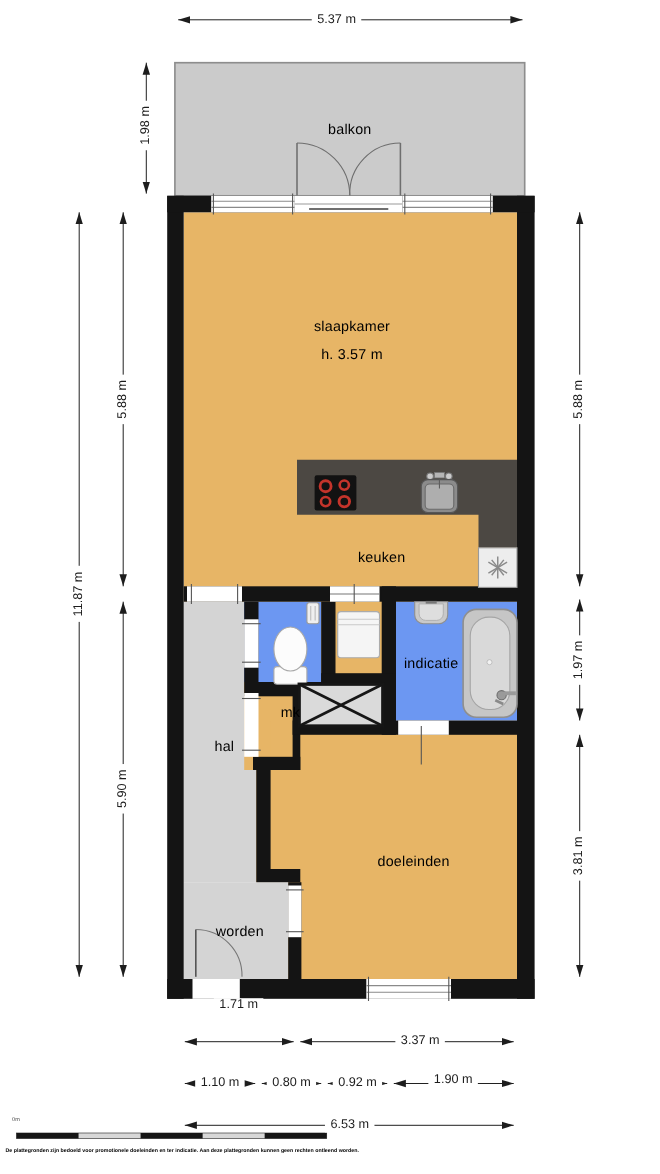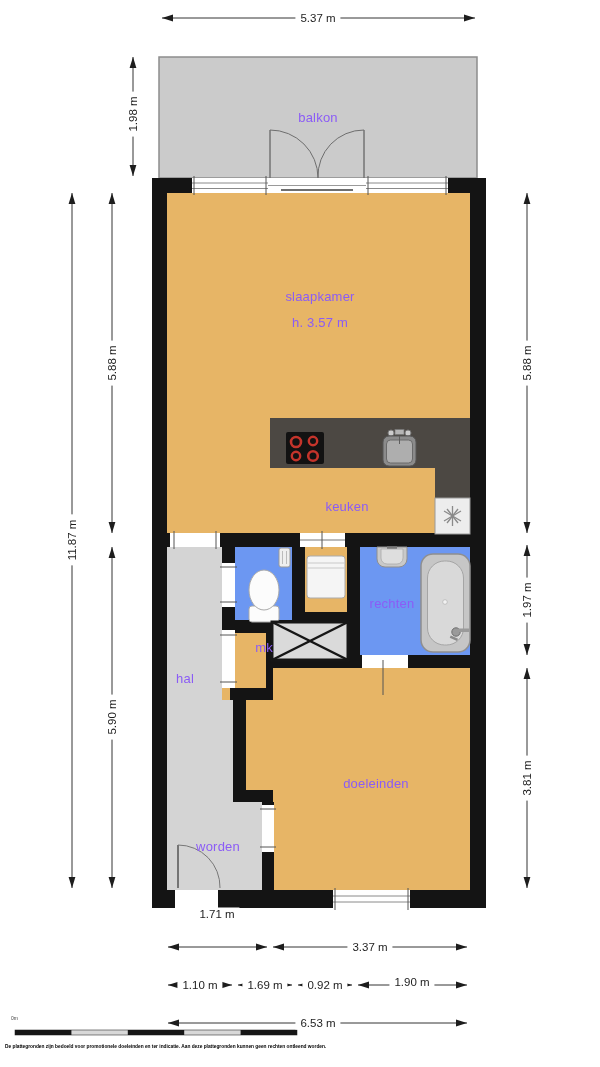--- a/index.html
+++ b/index.html
@@ -3,21 +3,21 @@
 <meta charset="utf-8">
 <style>
   html,body{margin:0;padding:0;background:#fff;}
   .stage{
     position:relative;width:600px;height:1067px;background:#ffffff;
     font-family:"Liberation Sans", sans-serif;overflow:hidden;
   }
   .stage svg{position:absolute;left:0;top:0;}
   .lbl{
     position:absolute;transform:translate(-50%,-50%);
-    font-size:13px;color:#8b5cf6;white-space:nowrap;letter-spacing:.2px;
+    font-size:13px;color:#000000;white-space:nowrap;letter-spacing:.2px;
   }
   .dim{
     position:absolute;transform:translate(-50%,-50%);
     font-size:11.5px;color:#1d1d1d;background:#fff;padding:0 5px;
     white-space:nowrap;line-height:13px;
   }
   .dim.v{transform:translate(-50%,-50%) rotate(-90deg);}
   .scale0{position:absolute;left:11px;top:1015px;font-size:5px;color:#444;}
   .disclaimer{
     position:absolute;left:5px;top:1044px;width:590px;
@@ -223,38 +223,38 @@
       <rect x="15" y="1030" width="56.4" height="5" fill="#161616"></rect>
       <rect x="127.8" y="1030" width="56.4" height="5" fill="#161616"></rect>
       <rect x="240.6" y="1030" width="56.4" height="5" fill="#161616"></rect>
     </g>
   </svg>
 
   <div class="lbl" style="left:318px;top:117px">balkon</div>
   <div class="lbl" style="left:320px;top:296px">slaapkamer</div>
   <div class="lbl" style="left:320px;top:322px">h. 3.57 m</div>
   <div class="lbl" style="left:347px;top:506px">keuken</div>
-  <div class="lbl" style="left:392px;top:603px">rechten</div>
+  <div class="lbl" style="left:392px;top:603px">indicatie</div>
   <div class="lbl" style="left:264px;top:647px">mk</div>
-  <div class="lbl" style="left:185px;top:678px">hal</div>
+  <div class="lbl" style="left:204px;top:678px">hal</div>
   <div class="lbl" style="left:376px;top:783px">doeleinden</div>
   <div class="lbl" style="left:218px;top:846px">worden</div>
 
-  <div class="dim" style="left:318px;top:18px">5.37 m</div>
+  <div class="dim" style="left:306px;top:18px">5.37 m</div>
   <div class="dim v" style="left:133px;top:114px">1.98 m</div>
   <div class="dim v" style="left:72px;top:540px">11.87 m</div>
   <div class="dim v" style="left:112px;top:363px">5.88 m</div>
   <div class="dim v" style="left:112px;top:717px">5.90 m</div>
   <div class="dim v" style="left:527px;top:363px">5.88 m</div>
   <div class="dim v" style="left:527px;top:600px">1.97 m</div>
   <div class="dim v" style="left:527px;top:778px">3.81 m</div>
   <div class="dim" style="left:217px;top:914px">1.71 m</div>
-  <div class="dim" style="left:370px;top:947px">3.37 m</div>
+  <div class="dim" style="left:382px;top:947px">3.37 m</div>
   <div class="dim" style="left:200px;top:985px">1.10 m</div>
-  <div class="dim" style="left:265px;top:985px">1.69 m</div>
+  <div class="dim" style="left:265px;top:985px">0.80 m</div>
   <div class="dim" style="left:325px;top:985px">0.92 m</div>
   <div class="dim" style="left:412px;top:982px">1.90 m</div>
   <div class="dim" style="left:318px;top:1023px">6.53 m</div>
 
   <div class="scale0">0m</div>
   <div class="disclaimer">De plattegronden zijn bedoeld voor promotionele doeleinden en ter indicatie. Aan deze plattegronden kunnen geen rechten ontleend worden.</div>
 
 </div>
 
 </body></html>

